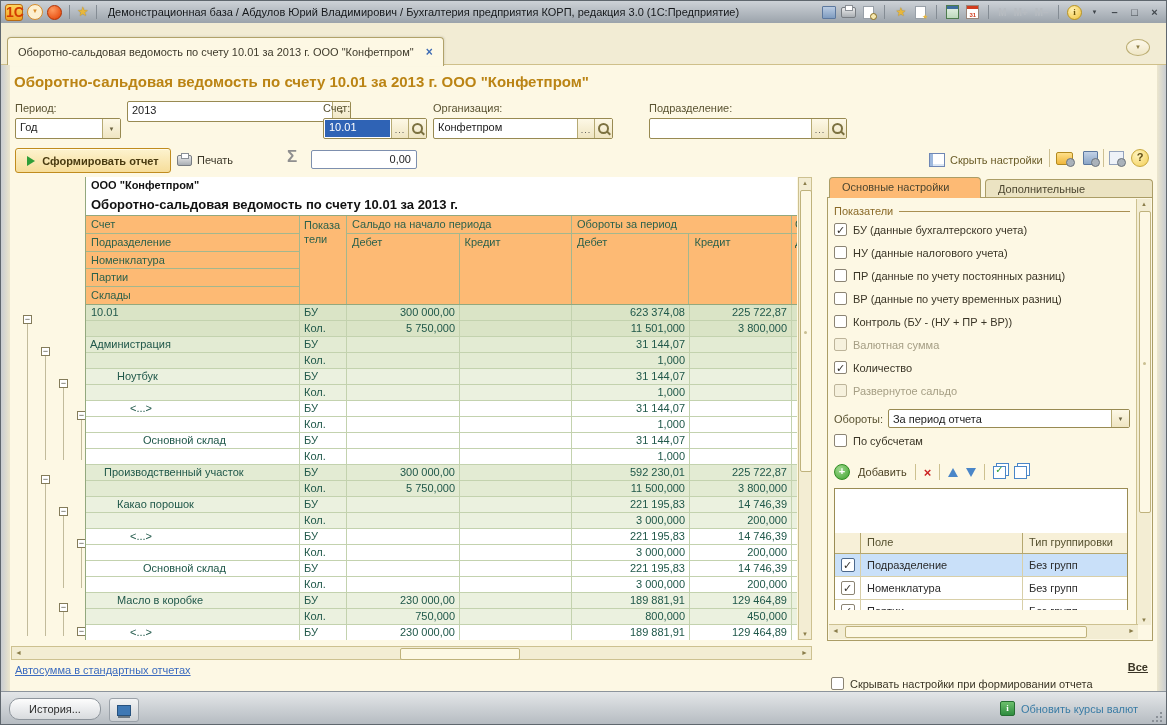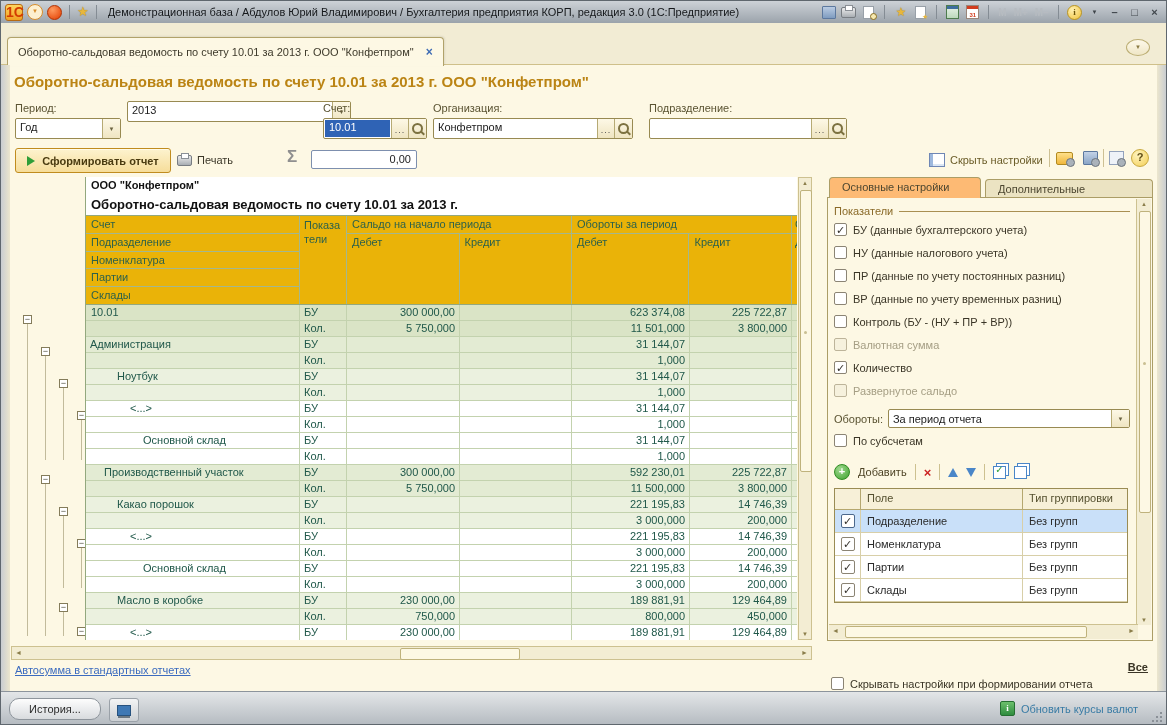--- a/index.html
+++ b/index.html
@@ -81,21 +81,21 @@
   
   .report{position:absolute;left:10px;top:176px;width:802px;height:484px;}
   .gutter{position:absolute;left:0;top:0;width:74px;height:463px;overflow:hidden;}
   .tree-box{position:absolute;width:9px;height:9px;background:#fff;border:1px solid #847c5a;
     font-size:9px;line-height:7px;text-align:center;color:#4a4a3a;box-sizing:border-box;}
   .tree-line{position:absolute;width:1px;background:#c2bb9b;}
   .sheet{position:absolute;left:74px;top:0;width:712px;height:463px;background:#fff;overflow:hidden;
     border-left:1px solid #93a87e;box-sizing:border-box;}
   .r-org{height:17px;font-weight:bold;padding:2px 0 0 5px;box-sizing:border-box;color:#111;}
   .r-title{height:22px;font-weight:bold;font-size:13px;padding:3px 0 0 5px;box-sizing:border-box;color:#111;border-bottom:1px solid #93a87e;}
-  .hdr{display:flex;height:88px;background:#eab308;color:#2c614b;}
+  .hdr{display:flex;height:88px;background:#fdba74;color:#2c614b;}
   .hcell{border-right:1px solid #a3b78e;box-sizing:border-box;}
   .dims{width:214px;display:flex;flex-direction:column;}
   .dims div{flex:1;border-bottom:1px solid #a3b78e;padding:2px 0 0 5px;box-sizing:border-box;}
   .dims div:last-child{border-bottom:none;}
   .hind{width:47px;padding:2px 2px 0 4px;word-break:break-all;line-height:14px;}
   .hgrp{display:flex;flex-direction:column;}
   .hgrp-top{height:18px;border-bottom:1px solid #a3b78e;padding:2px 0 0 5px;box-sizing:border-box;white-space:nowrap;overflow:hidden;}
   .hgrp-bot{flex:1;display:flex;}
   .hgrp-bot div{border-right:1px solid #a3b78e;padding:2px 0 0 5px;box-sizing:border-box;}
   .hgrp-bot div:last-child{border-right:none;}
@@ -145,21 +145,21 @@
   .gplus{width:14px;height:14px;border-radius:50%;background:radial-gradient(circle at 35% 30%,#9ed88e,#3fa32f);
     border:1px solid #2f8c22;color:#fff;font-weight:bold;font-size:11px;line-height:13px;text-align:center;}
   .gadd-lab{color:#4e4426;}
   .gdel{color:#cc2222;font-weight:bold;font-size:13px;}
   .tri-up{width:0;height:0;border-left:5px solid transparent;border-right:5px solid transparent;border-bottom:9px solid #4a86c8;}
   .tri-dn{width:0;height:0;border-left:5px solid transparent;border-right:5px solid transparent;border-top:9px solid #4a86c8;}
   .stk{width:11px;height:11px;background:#fff;border:1px solid #4a86c8;position:relative;box-shadow:3px -3px 0 -1px #fff,3px -3px 0 0 #4a86c8;}
   .stk.chk::after{content:"✓";position:absolute;left:1px;top:-3px;color:#2f9e38;font-weight:bold;font-size:10px;}
   .gsep{width:1px;height:16px;background:#cdc190;}
   .gtable{margin-top:4px;border:1px solid #9a8c54;width:294px;box-sizing:border-box;background:#fff;}
-  .gth{display:flex;height:20px;background:#f7f0d8;border-bottom:1px solid #b5a76f;color:#55502f;}
+  .gth{display:flex;height:20px;background:#f7f0d8;border-bottom:1px solid #b5a76f;color:#55502f;margin-top:44px;}
   .gth div{padding:3px 0 0 6px;border-right:1px solid #b5a76f;box-sizing:border-box;}
   .gtr{display:flex;height:22px;border-bottom:1px solid #d8cfa8;background:#fff;align-items:center;}
   .gtr.selected{background:#c9e0f9;}
   .gc-cb{width:26px;display:flex;justify-content:center;align-items:center;border-right:1px solid #d8cfa8;height:100%;box-sizing:border-box;}
   .gc-cbx{width:14px;height:14px;background:#fff;border:1px solid #8b8474;border-radius:2px;font-size:11px;line-height:13px;text-align:center;color:#33302a;font-weight:bold;box-sizing:border-box;}
   .gtr.selected .gc-cbx{border-color:#4c688c;}
   .gc-field{width:162px;padding-left:6px;border-right:1px solid #d8cfa8;height:100%;box-sizing:border-box;display:flex;align-items:center;color:#2b2b2b;}
   .gc-type{flex:1;padding-left:6px;color:#2b2b2b;}
   .hide-cb{position:absolute;left:830px;top:676px;display:flex;align-items:center;gap:6px;color:#3a3526;}
   .all-link{position:absolute;right:18px;top:660px;color:#3a3526;text-decoration:underline;font-weight:bold;}
@@ -262,21 +262,21 @@
   <div class="flabel" style="left:322px;top:101px">Счет:</div>
   <div class="fld" style="left:322px;top:117px;width:104px">
     <div class="txt sel">10.01</div>
     <div class="fbtn dots">...</div>
     <div class="fbtn">
         <span class="lens"></span>
       </div>
   </div>
 
   <div class="flabel" style="left:432px;top:101px">Организация:</div>
-  <div class="fld" style="left:432px;top:117px;width:200px">
+  <div class="fld" style="left:432px;top:117px;width:180px">
     <div class="txt">Конфетпром</div>
     <div class="fbtn dots">...</div>
     <div class="fbtn">
         <span class="lens"></span>
       </div>
   </div>
 
   <div class="flabel" style="left:648px;top:101px">Подразделение:</div>
   <div class="fld" style="left:648px;top:117px;width:198px">
     <div class="txt"></div>

